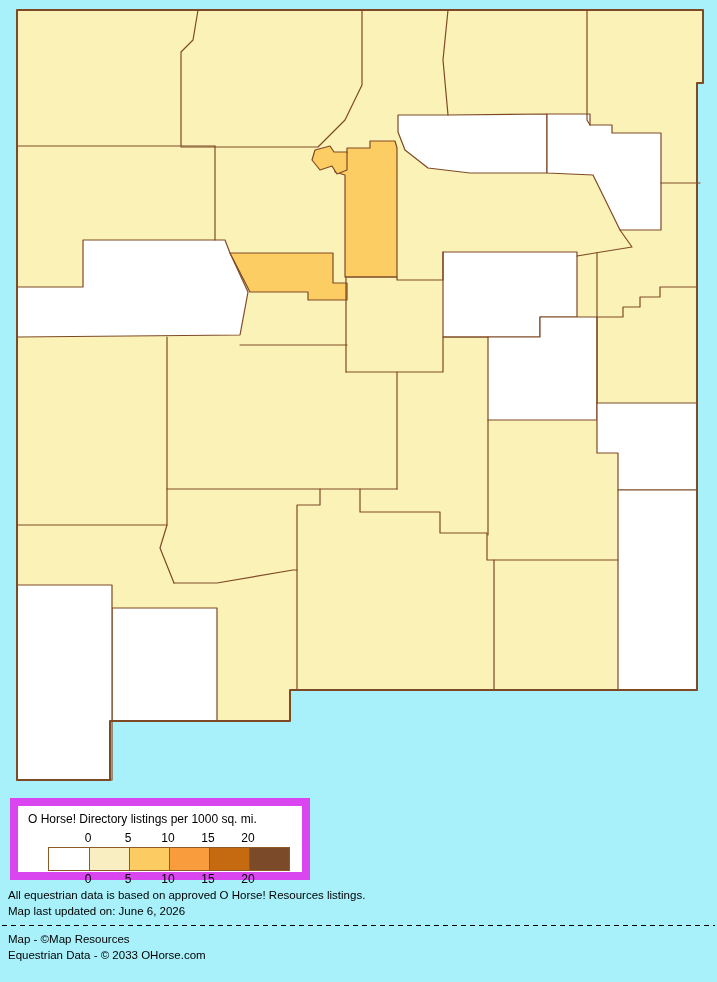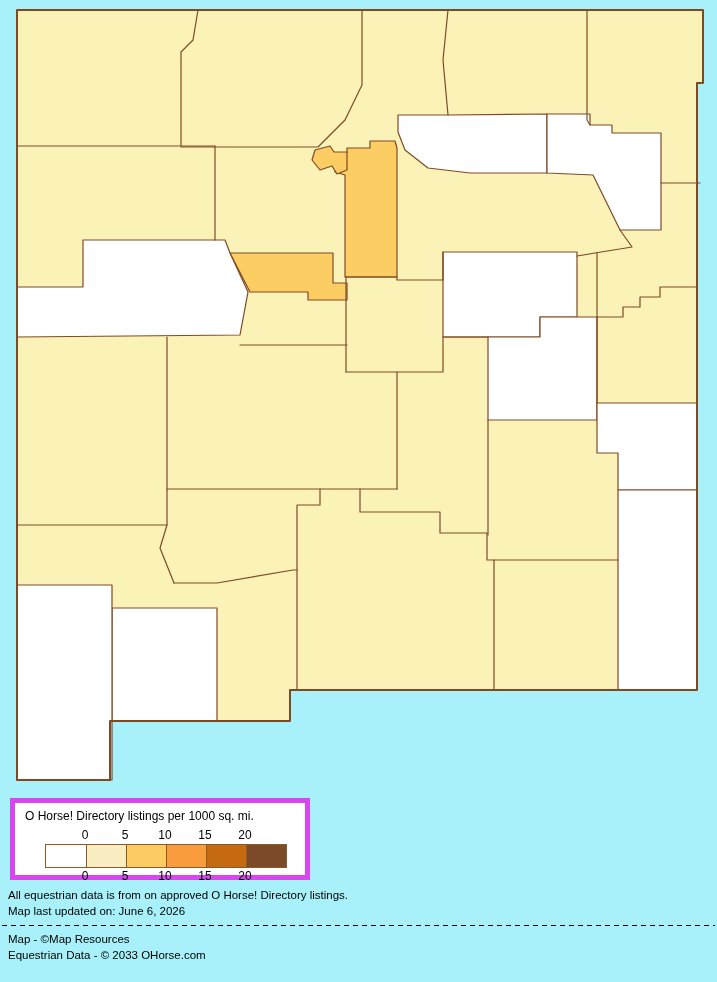--- a/index.html
+++ b/index.html
@@ -5,21 +5,21 @@
   html,body{margin:0;padding:0;}
   body{
     width:717px;height:982px;
     font-family:"Liberation Sans", sans-serif;
     position:relative;overflow:hidden;
   }
   .page{position:absolute;left:0;top:0;width:717px;height:982px;}
   #map-svg{position:absolute;left:0;top:0;}
   .legend{
     position:absolute;left:10px;top:798px;width:300px;height:82px;
-    background:#ffffff;border:5px solid #d946ef;box-sizing:border-box;
+    background:#ffffff;border:8px solid #d946ef;box-sizing:border-box;
   }
   .legend-title{
     position:absolute;left:10px;top:6px;font-size:12px;color:#000;white-space:nowrap;
   }
   .ticks{position:absolute;left:30px;width:240px;height:13px;}
   .ticks-top{top:25px;}
   .ticks-bottom{top:66px;}
   .tick{
     position:absolute;top:0;width:40px;margin-left:-20px;text-align:center;
     font-size:12px;color:#000;
@@ -100,20 +100,20 @@
       </div>
     <div class="ticks ticks-bottom">
         <span class="tick" style="left: 40px;">0</span>
         <span class="tick" style="left: 80px;">5</span>
         <span class="tick" style="left: 120px;">10</span>
         <span class="tick" style="left: 160px;">15</span>
         <span class="tick" style="left: 200px;">20</span>
       </div>
   </div>
 
-  <div class="note" style="top:889px">All equestrian data is from on approved O Horse! Directory listings.</div>
+  <div class="note" style="top:889px">All equestrian data is based on approved O Horse! Resources listings.</div>
   <div class="note" style="top:905px">Map last updated on: June 6, 2026</div>
 
   <div class="dashed-sep"></div>
 
   <div class="note" style="top:933px">Map - ©Map Resources</div>
   <div class="note" style="top:949px">Equestrian Data - © 2033 OHorse.com</div>
 </div>
 
 </body></html>

